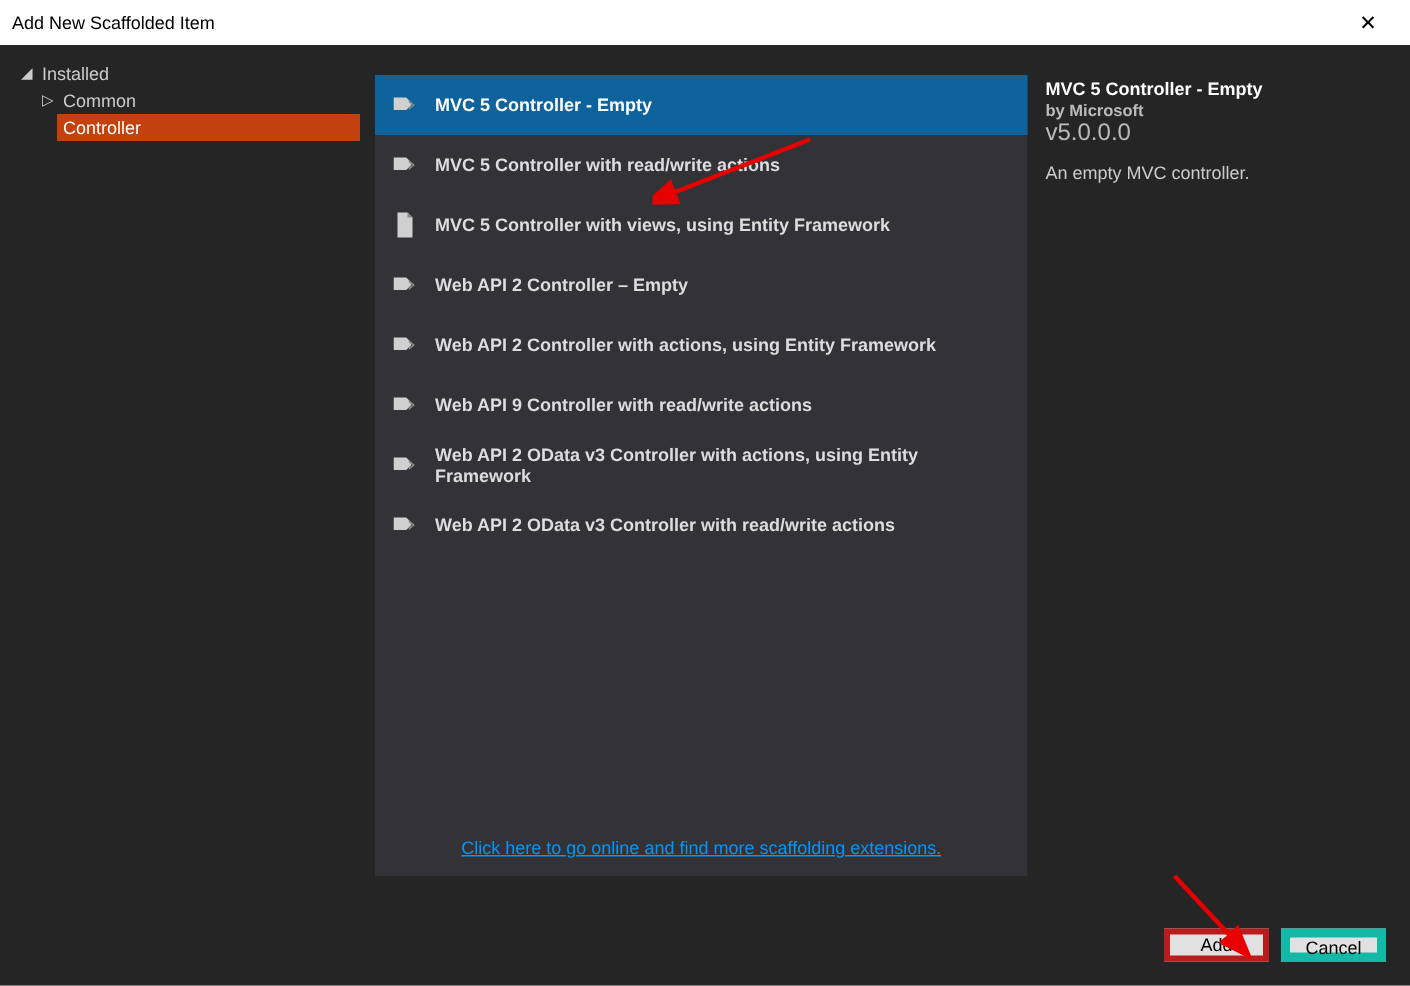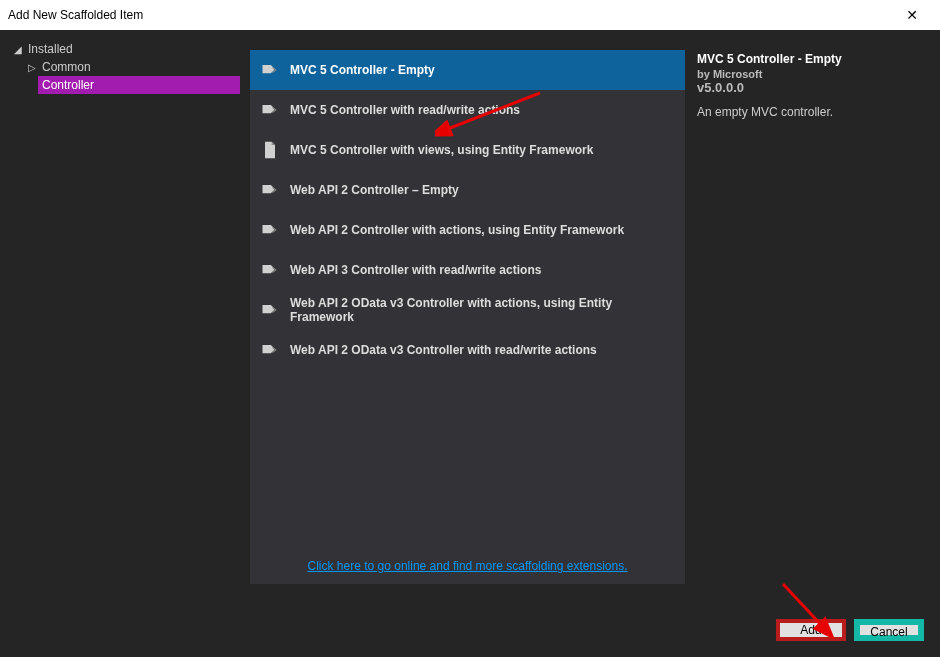--- a/index.html
+++ b/index.html
@@ -6,34 +6,34 @@
   html, body { width: 940px; height: 657px; font-family: "Segoe UI", Tahoma, sans-serif; overflow: hidden; background: #fff; }
   .window { width: 940px; height: 657px; display: flex; flex-direction: column; }
   .titlebar { height: 30px; background: #fff; display: flex; align-items: center; padding: 11px 8px; font-size: 12px; color: #000; }
   .titlebar .title { flex: 1; }
   .titlebar .close { width: 40px; text-align: center; font-size: 14px; cursor: pointer; font-family: Arial; }
   .body { flex: 1; background: #252526; display: flex; flex-direction: column; position: relative; }
   .main-row { flex: 1; display: flex; }
   .sidebar { width: 250px; padding: 10px 10px; color: #ccc; font-size: 12px; }
   .tree-item { padding: 2px 4px; display: flex; align-items: center; gap: 4px; cursor: pointer; }
   .tree-item.level1 { margin-left: 14px; font-size: 12px; }
-  .tree-item.selbox { background: #a21caf; color:#fff; }
+  .tree-item.selbox { background: #c2410c; color:#fff; }
   .expander { width: 10px; display:inline-block; color:#ccc; font-size:10px; }
   .center { width: 435px; background: #333337; margin-top: 20px; margin-bottom: 18px; display:flex; flex-direction:column; position: relative; }
   .list { flex:1; }
   .list-item { display:flex; align-items:center; height:40px; padding:0 10px; color:#ddd; font-size:12px; cursor:pointer; gap:10px; }
   .list-item.selected { background:#0e639c; color:#fff; }
   .list-item .icon { width:20px; height:20px; display:flex; align-items:center; justify-content:center; }
   .list-item .label { font-weight:600; font-size:12px; }
   .online-link { text-align:center; padding:10px; }
   .online-link a { color:#0097fb; font-size:12px; text-decoration: underline; cursor:pointer; }
   .details { flex:1; padding: 22px 12px 10px 12px; color:#ccc; font-size:12px; }
   .details .d-title { color:#fff; font-weight:700; margin-bottom:2px; font-size:12px; }
   .details .d-author { color:#bbb; font-size:11px;font-weight:bold; }
-  .details .d-version { color:#bbb; font-size:13px; margin-bottom:10px;font-weight:bold; }
+  .details .d-version { color:#bbb; font-size:16px; margin-bottom:10px; }
   .details .d-desc { margin-bottom:10px; font-size:12px; }
   .details .d-id { font-size:12px; }
   .footer { height: 55px; background:#252526; display:flex; align-items:center; justify-content:flex-end; padding:0 16px; gap:8px; position:relative; }
   .footer .btn { width:70px; height:22px; font-size:12px; background:#e1e1e1; border:6px solid #14b8a6; cursor:pointer; }
   .footer .btn.primary { border:4px solid #b91c1c; }
   
   .arrow1 { position:absolute; left:435px; top:60px; pointer-events:none; }
   .arrow2 { position:absolute; left:773px; bottom:18px; pointer-events:none; }
   svg.icon-controller { width:22px; height:22px; }
 </style>
@@ -109,21 +109,21 @@
               </div>
               <div class="label">Web API 2 Controller with actions, using Entity Framework</div>
             </div>
             <div class="list-item">
               <div class="icon">
                 <svg class="icon-controller" viewBox="0 0 24 24">
                   <path fill="#d0d0d0" d="M3 6h10l4 4v2l-4 4H3z"></path>
                   <path fill="#888" d="M15 8l5 4-5 4v-2l3-2-3-2z"></path>
                 </svg>
               </div>
-              <div class="label">Web API 3 Controller with read/write actions</div>
+              <div class="label">Web API 9 Controller with read/write actions</div>
             </div>
             <div class="list-item">
               <div class="icon">
                 <svg class="icon-controller" viewBox="0 0 24 24">
                   <path fill="#d0d0d0" d="M3 6h10l4 4v2l-4 4H3z"></path>
                   <path fill="#888" d="M15 8l5 4-5 4v-2l3-2-3-2z"></path>
                 </svg>
               </div>
               <div class="label">Web API 2 OData v3 Controller with actions, using Entity Framework</div>
             </div>

